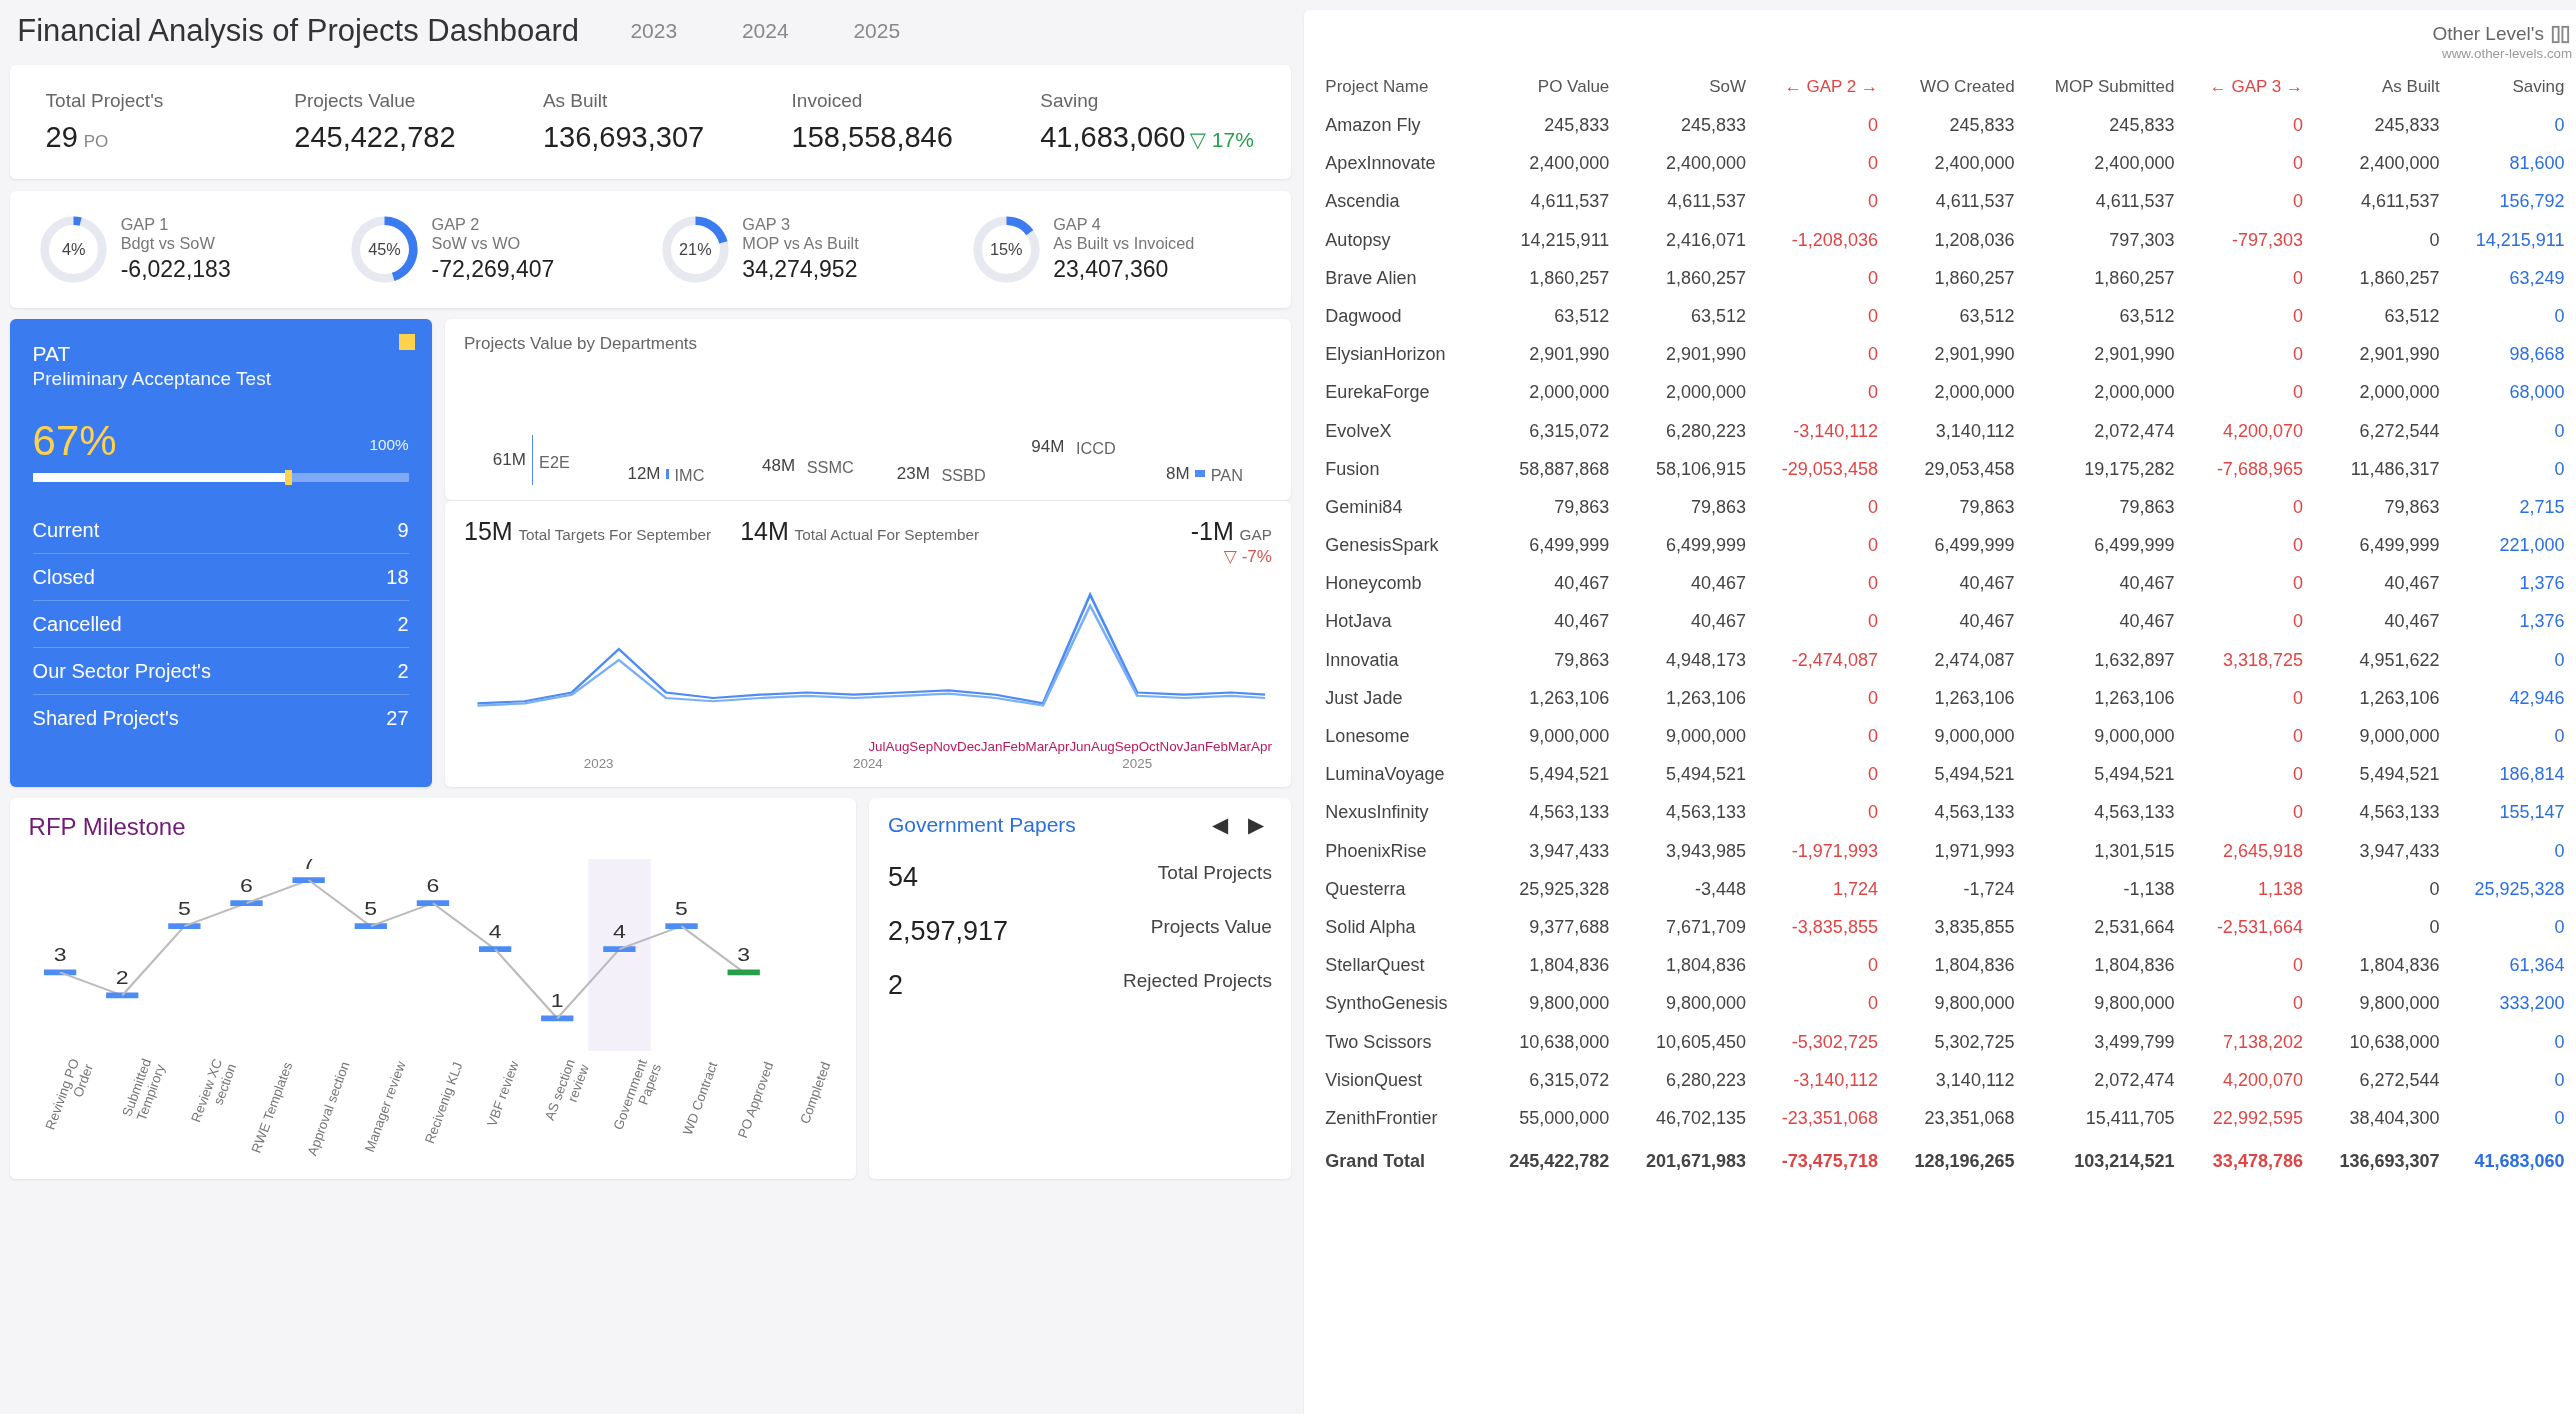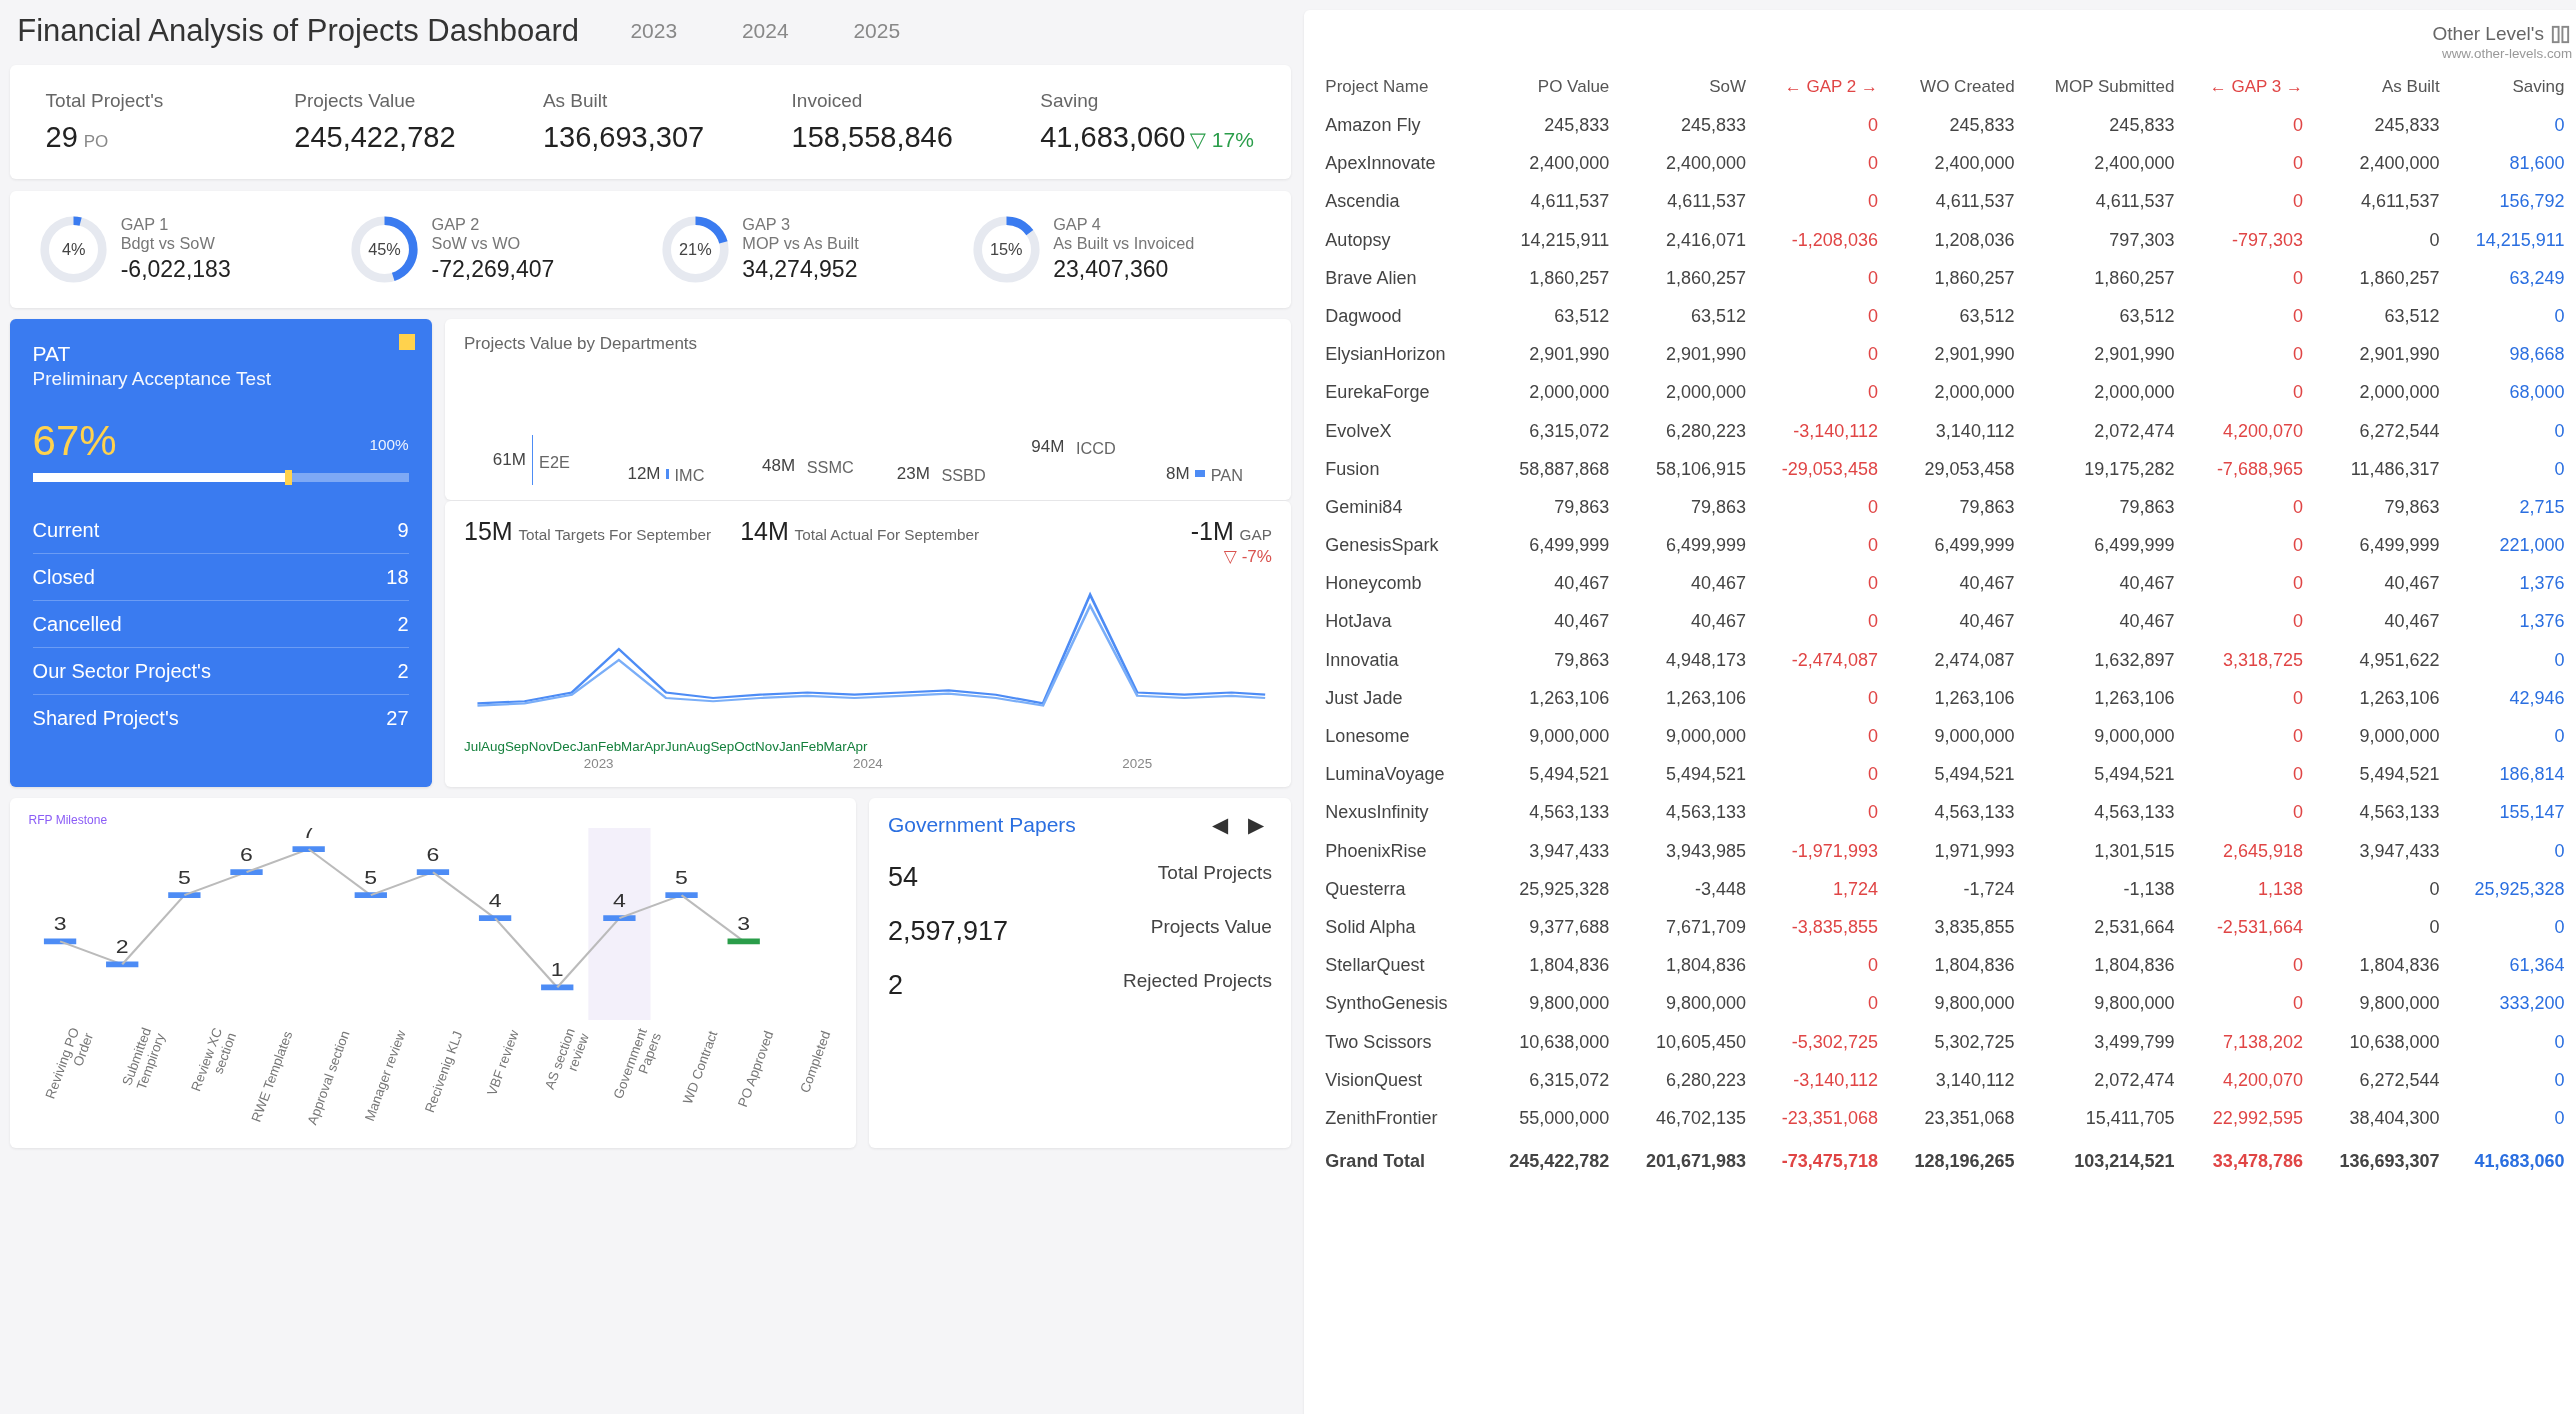--- a/index.html
+++ b/index.html
@@ -44,24 +44,24 @@
 .deptcard .ttl,.tgtcard .tm{font-size:17px;color:#666}
 .bars{display:flex;align-items:flex-end;justify-content:space-around;height:125px;margin-top:5.8px}
 .barcol{display:flex;align-items:center;gap:5.8px;width:77px}
 .barcol .bv{font-size:17px;color:#444}
 .barcol .bb{width:29px;background:#4d8cf5}
 .barcol .bl{font-size:16.3px;color:#666;margin-top:3.8px}
 .tgtcard .toprow{display:flex;gap:29px;align-items:flex-start;margin-bottom:5.8px}
 .tgtcard .tv{font-size:25px;color:#222;margin-right:5.8px}
 .tgtcard .tm{font-size:15.3px}
 .linewrap{height:163px;position:relative}
-.xlabels{display:flex;justify-content:flex-start;font-size:13.4px;color:#15803d;margin-top:3.8px}
+.xlabels{display:flex;justify-content:flex-end;font-size:13.4px;color:#be185d;margin-top:3.8px}
 .yrlabels{display:flex;justify-content:space-around;font-size:13.4px;color:#888;margin-top:1.9px}
 .botrow{display:grid;grid-template-columns:1fr 422px;gap:13.4px}
-.rfp .ttl{font-size:12px;color:#8b5cf6;margin-bottom:1px}
+.rfp .ttl{font-size:24px;color:#701a75;margin-bottom:18px}
 .rfpchart{height:192px;position:relative}
 .rfp .xl{display:flex;justify-content:space-around;font-size:13.4px;color:#777;margin-top:7.7px}
 .rfp .xl span{writing-mode:vertical-rl;transform:rotate(200deg);height:105px;text-align:right}
 .gov .hdr{display:flex;align-items:center;justify-content:space-between;margin-bottom:13.4px}
 .gov .hdr h3{font-size:21px;color:#2b6fe0;font-weight:400}
 .gov .nav span{font-size:21px;padding:0 7.7px;cursor:pointer}
 .gov ul{list-style:none;padding:0 0 17px 0;font-size:17px;color:#555}
 .gov ul li{padding:3.8px 0}
 .gov ul li::before{content:"• ";}
 .gov .stats .s{display:flex;justify-content:space-between;padding:11.5px 0;font-size:19px;color:#444}

